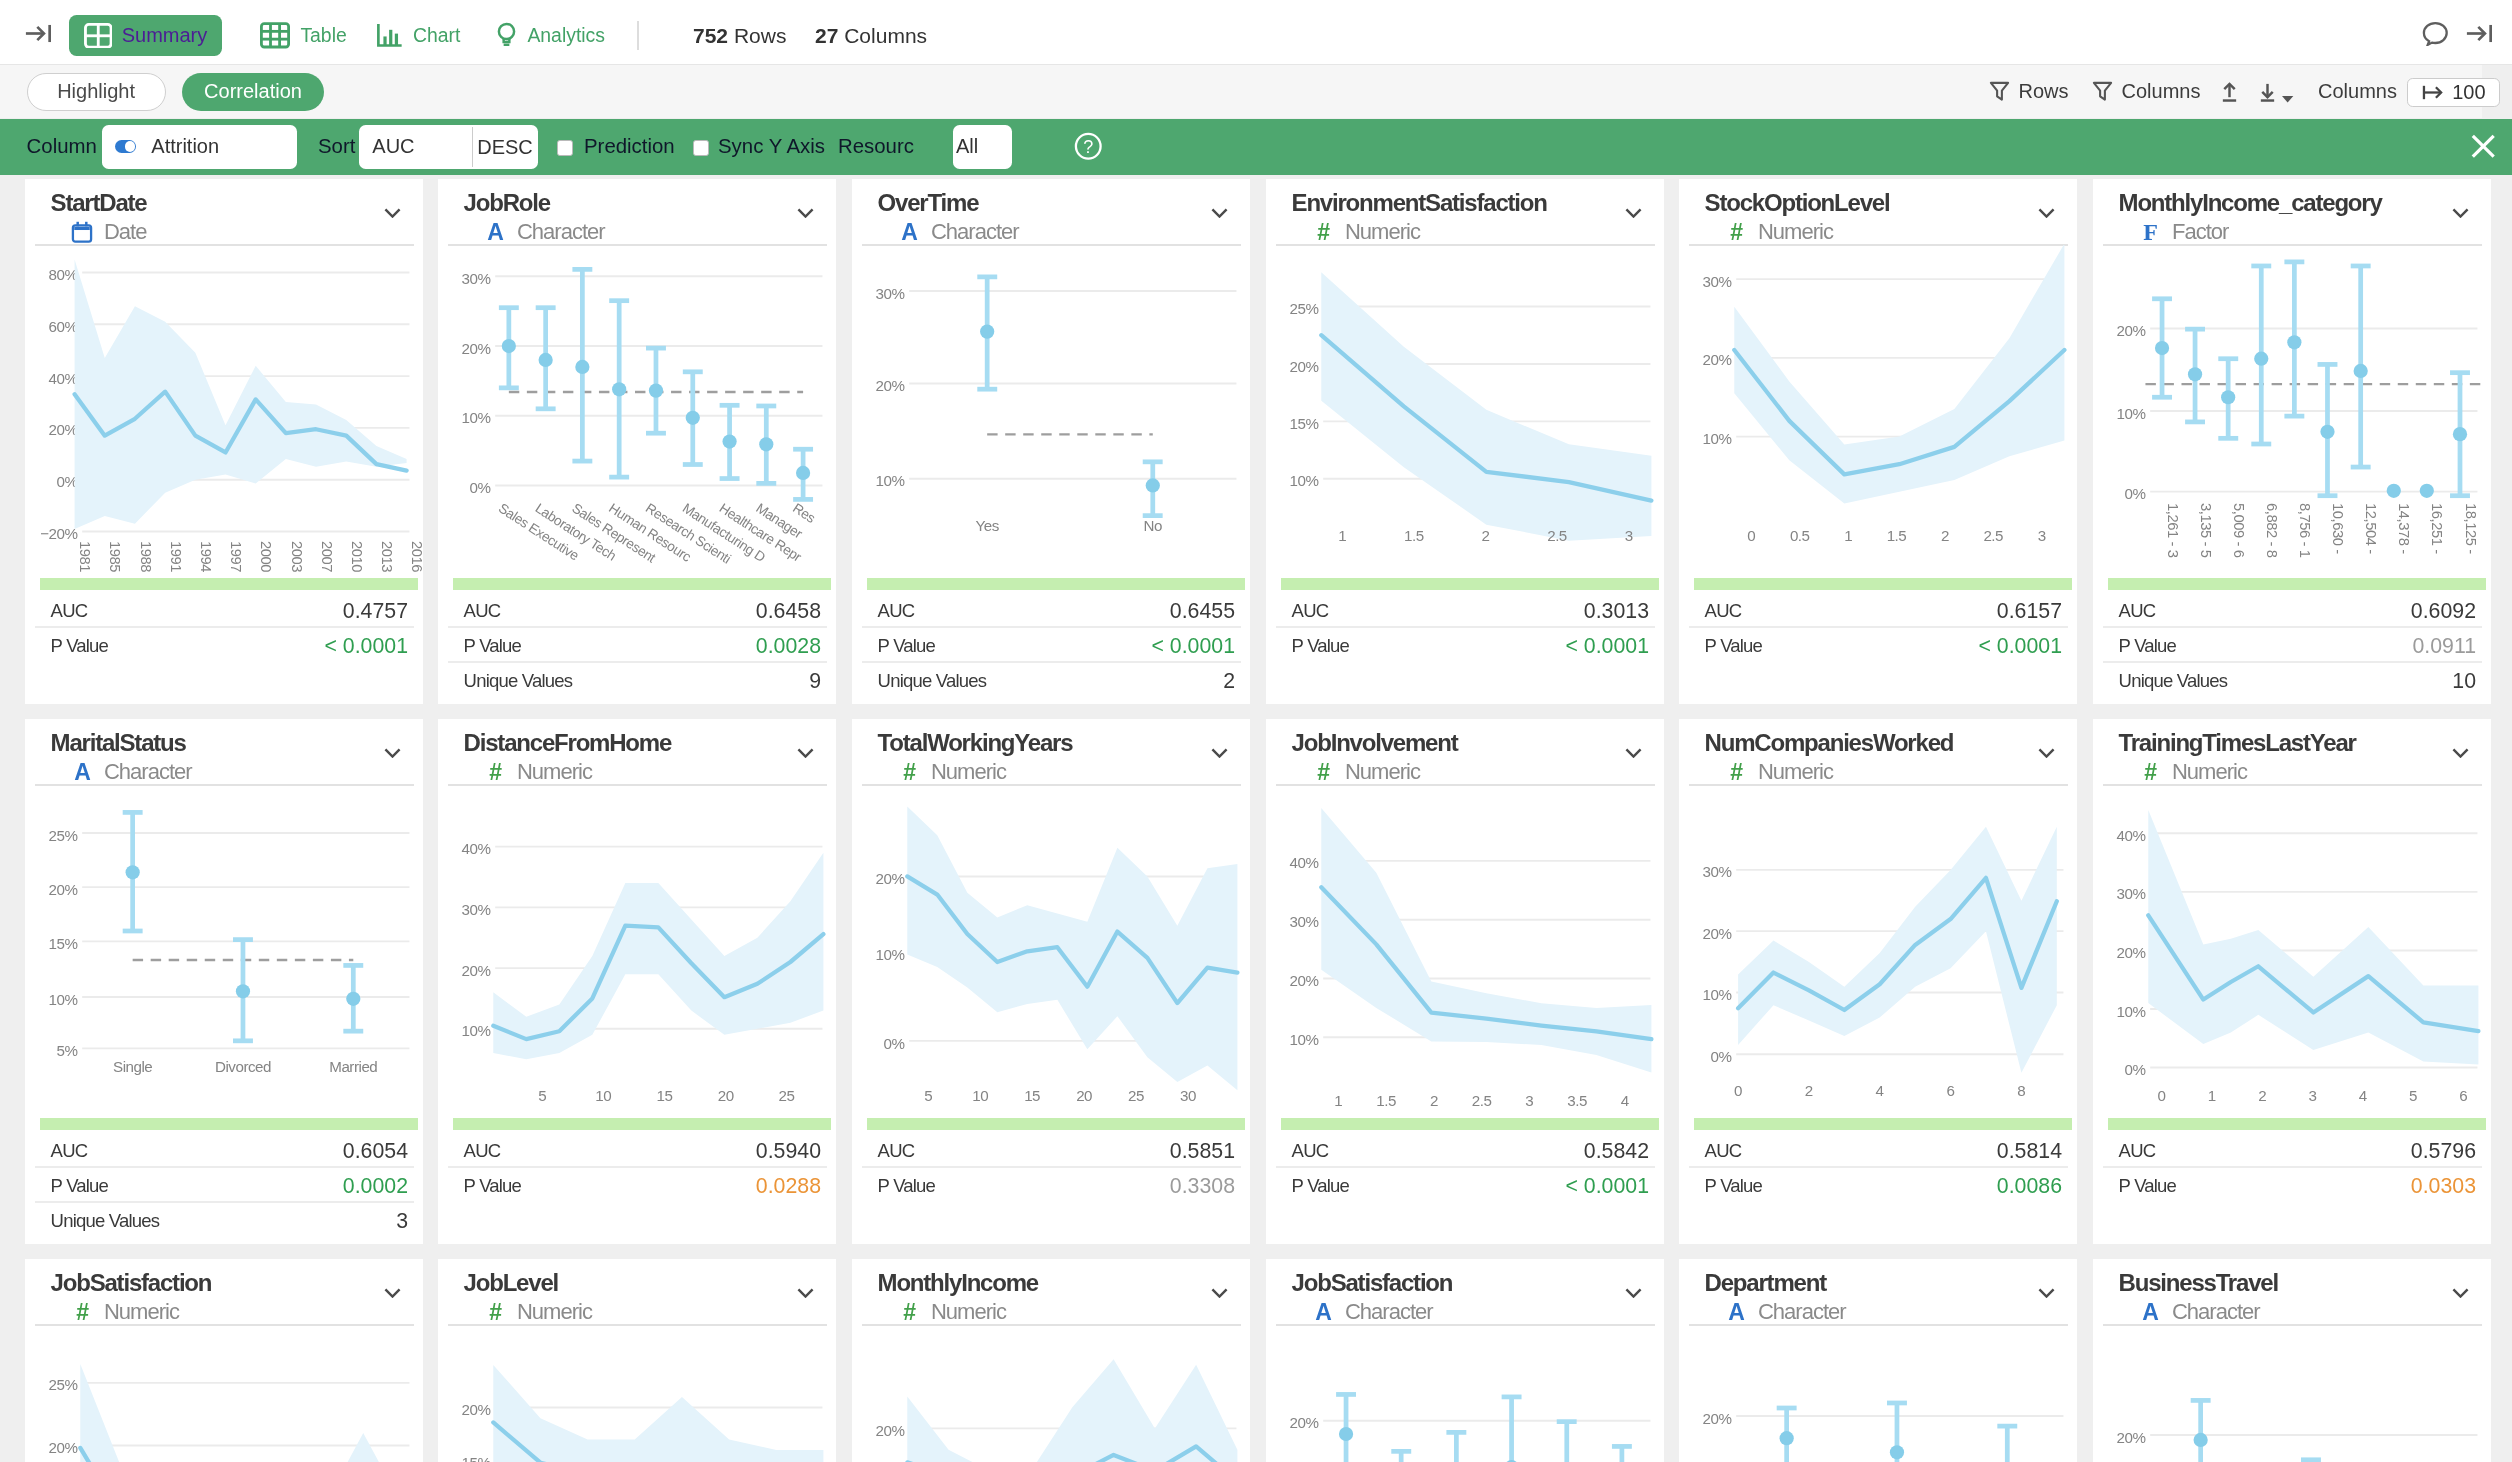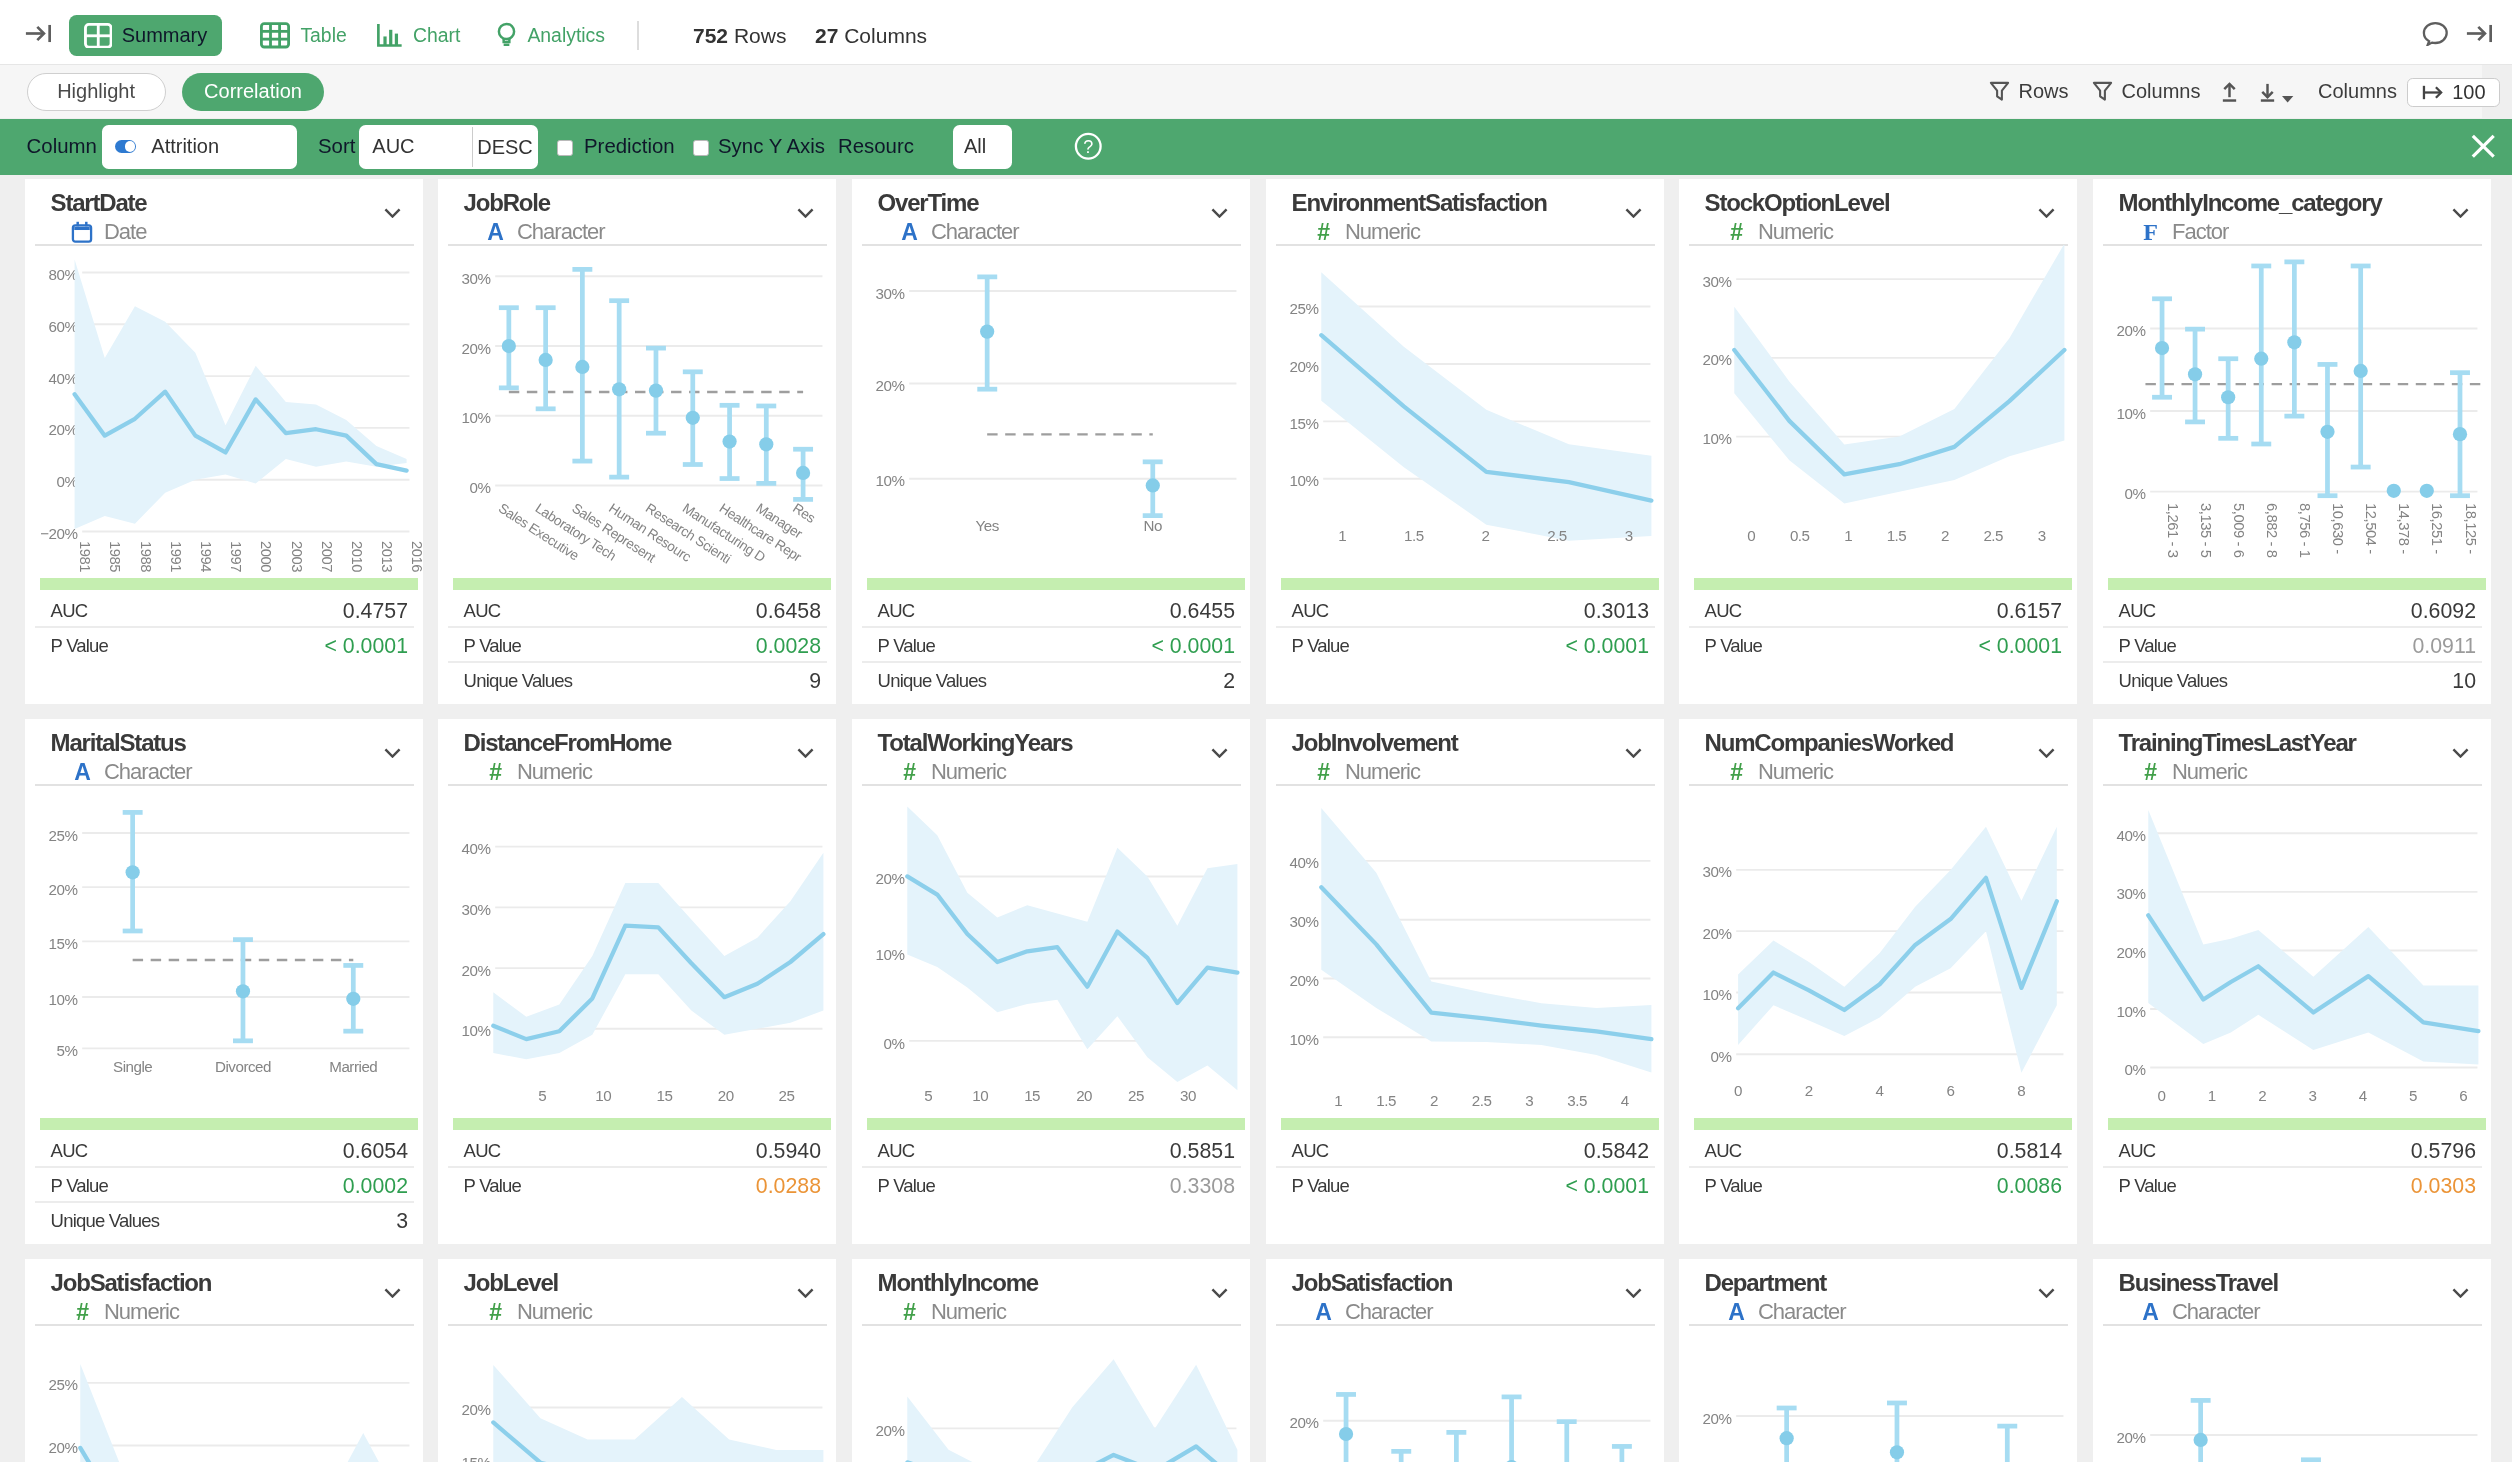--- a/index.html
+++ b/index.html
@@ -2,21 +2,21 @@
 <html style="font-size:15px"><head><meta charset="utf-8"><style>
 * { margin:0; padding:0; box-sizing:border-box; }
 html,body { width:2512px; height:1463px; overflow:hidden; background:#efefef;
   font-family:"Liberation Sans",sans-serif; -webkit-font-smoothing:antialiased; }
 .abs { position:absolute; }
 #topbar { position:absolute; top:0; left:0; width:2512px; height:65px; background:#fff; border-bottom:1.9px solid #e6e6e6; }
 #graybar { position:absolute; top:65px; left:0; width:2482px; height:53px; background:#f6f6f6; }
 #greenbar { position:absolute; top:119px; left:0; width:2512px; height:56px; background:#4ea76f; }
 .tabtxt { font-size:19.4px; color:#43a267; }
 #sumbtn { position:absolute; left:69px; top:15px; width:153px; height:41px; background:#4ea76f; border-radius:7.6px;
-  display:flex; align-items:center; justify-content:center; gap:9.5px; color:#0f172a; font-size:20px; }
+  display:flex; align-items:center; justify-content:center; gap:9.5px; color:#4c1d95; font-size:20px; }
 .tab { position:absolute; top:15px; height:41px; display:flex; align-items:center; gap:10.4px;margin-left:20px; }
 .bold { font-weight:bold; color:#333; }
 .rc { position:absolute; top:15px; height:41px; display:flex; align-items:center; font-size:21px; color:#333; }
 .pill { position:absolute; top:7.6px; height:38px; border-radius:19px; display:flex; align-items:center; justify-content:center; font-size:20px; }
 .gi { position:absolute; top:15px; height:23px; display:flex; align-items:center; gap:8.5px; font-size:20px; color:#3c3c3c; }
 .wbox { position:absolute; top:5.7px; height:44px; background:#fff; border-radius:6.6px; display:flex; align-items:center; font-size:20px; color:#333; }
 .glab { position:absolute; top:5.7px; height:44px; display:flex; align-items:center; color:#0f172a; font-size:20.4px;text-align:center; }
 .cb { position:absolute; top:21px; width:16px; height:16px; background:#fff; border:1.9px solid #b9b9b9; border-radius:2.8px; }
 .tgl { position:relative; display:inline-block; width:21px; height:13.3px; background:#2e7ad1; border-radius:6.6px; margin:0 0 0 13.3px; }
 .knob { position:absolute; right:1.4px; top:1.4px; width:10.4px; height:10.4px; background:#fff; border-radius:50%; }
@@ -141,21 +141,21 @@
   <div class="wbox" style="left:359px;width:179px">
       <span style="padding-left:13.3px;width:113px">AUC</span>
       <span style="border-left:1.9px solid #ccc;width:65px;text-align:center;line-height:40px;height:40px">DESC</span>
     </div>
   <div class="cb" style="left:557px"></div>
   <div class="glab" style="left:584px">Prediction</div>
   <div class="cb" style="left:693px"></div>
   <div class="glab" style="left:718px">Sync Y Axis</div>
   <div class="glab" style="left:838px">Resourc</div>
   <div class="wbox" style="left:953px;width:59px">
-      <span style="padding-left:11px">All</span>
+      <span style="padding-left:3px">All</span>
     </div>
   <div class="abs" style="left:1074px;top:13.3px"><svg width="28.5" height="28.5" viewBox="0 0 30 30" style="">
         <circle cx="15" cy="15" r="13" fill="none" stroke="#fff" stroke-width="2.4"></circle>
         <text x="15" y="22" text-anchor="middle" font-size="19" fill="#fff" font-family="Liberation Sans">?</text>
       </svg></div>
   <div class="abs" style="left:2469px;top:13.3px"><svg width="28.5" height="28.5" viewBox="0 0 30 30" style="">
         <line x1="4" y1="4" x2="26" y2="26" stroke="#fff" stroke-width="3.4"></line>
         <line x1="26" y1="4" x2="4" y2="26" stroke="#fff" stroke-width="3.4"></line>
       </svg></div>
 </div>

